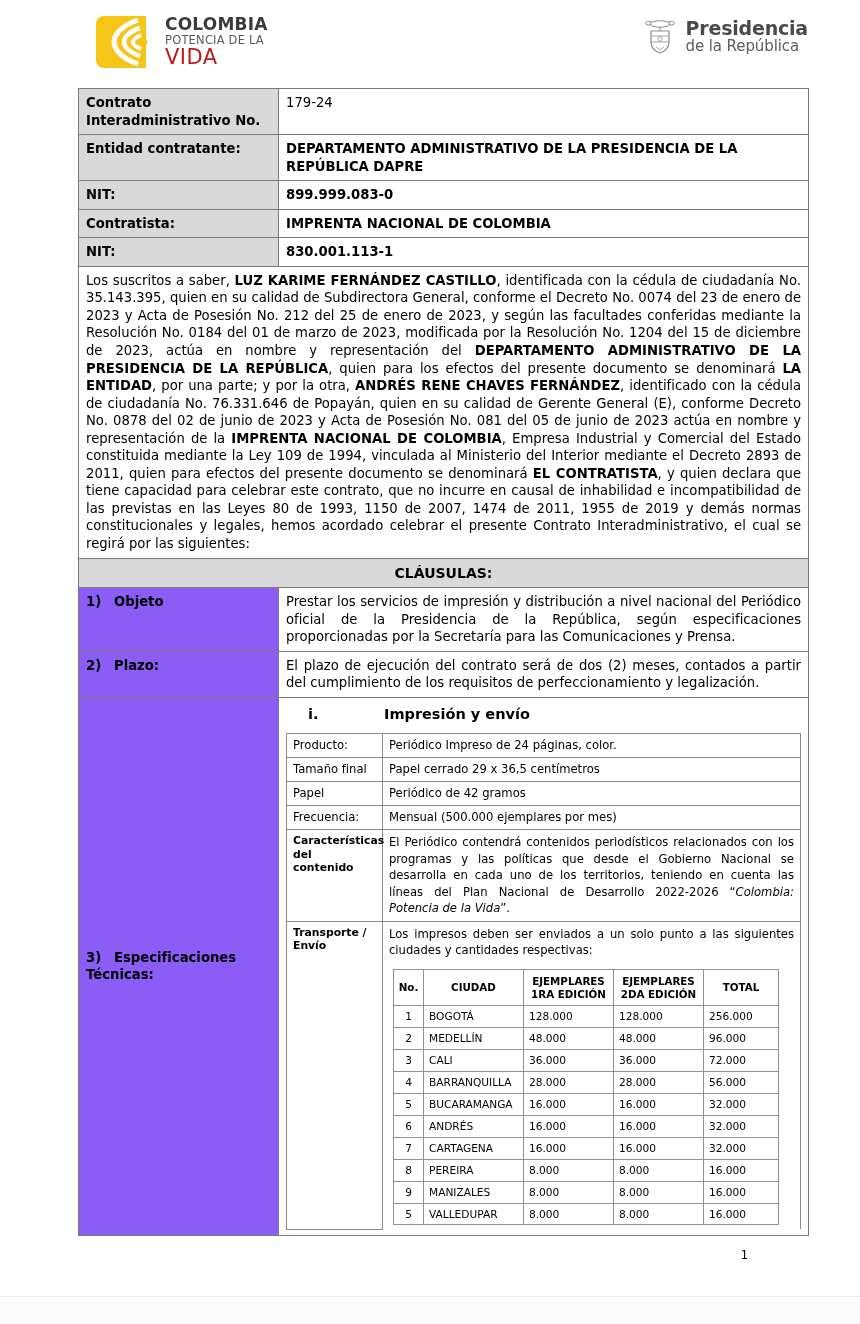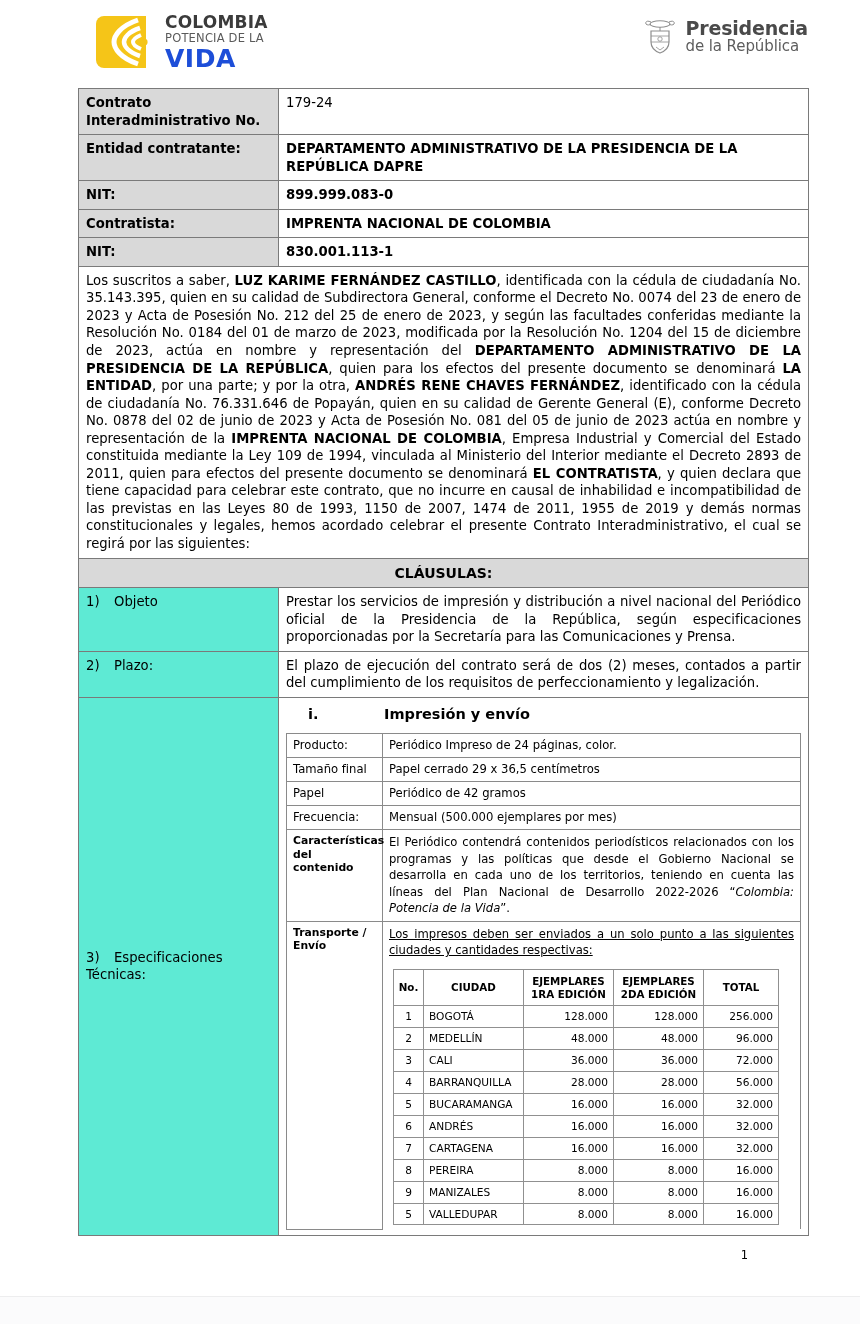--- a/index.html
+++ b/index.html
@@ -87,23 +87,23 @@
     color: #3b3b3b;
     letter-spacing: 0.2px;
   }
   .col-text .c2 {
     font-size: 11.5px;
     color: #5a5a5a;
     letter-spacing: 0.2px;
     margin: 2px 0 1px;
   }
   .col-text .c3 {
-    font-size: 25px;
-    font-weight: bold;
-    color: #1d4ed8;
+    font-size: 21px;
+    font-weight: normal;
+    color: #b91c1c;
     letter-spacing: 0.5px;
   }
 
   
   .contract {
     margin: 0 52px 0 78px;
     width: 730px;
     border-collapse: collapse;
     table-layout: fixed;
     font-size: 13.2px;
@@ -132,22 +132,22 @@
   }
   .body-cell b { font-weight: bold; }
   .clausulas {
     background: #d9d9d9;
     text-align: center;
     font-weight: bold;
     font-size: 14px;
     padding: 9px 0;
   }
   .cl-num {
-    background: #5eead4;
-    font-weight: normal;
+    background: #8b5cf6;
+    font-weight: bold;
     vertical-align: middle;
     padding: 8px 7px;
   }
   .cl-num .n {
     display: inline-block;
     width: 28px;
   }
   .cl-body {
     text-align: justify;
     padding: 7px 9px;
@@ -211,29 +211,28 @@
     line-height: 1.22;
   }
   .cities th {
     font-weight: bold;
     text-align: center;
     font-size: 10.3px;
     padding: 5px 3px;
   }
   .cities .c-no { width: 30px; text-align: center; }
   .cities .c-city { width: 100px; text-align: left; }
-  .cities .c-num { text-align: right; }
+  .cities .c-num { }
   .cities td.c-no { text-align: center; }
   .cities td.c-city { text-align: left; }
 
   .transport-intro {
     text-align: justify;
     line-height: 1.4;
     margin: 0;
-    text-decoration: underline;
   }
 
   .pagenum {
     margin: 12px 52px 0 78px;
     width: 730px;
     text-align: right;
     font-size: 11.5px;
     padding-right: 60px;
     box-sizing: border-box;
   }

